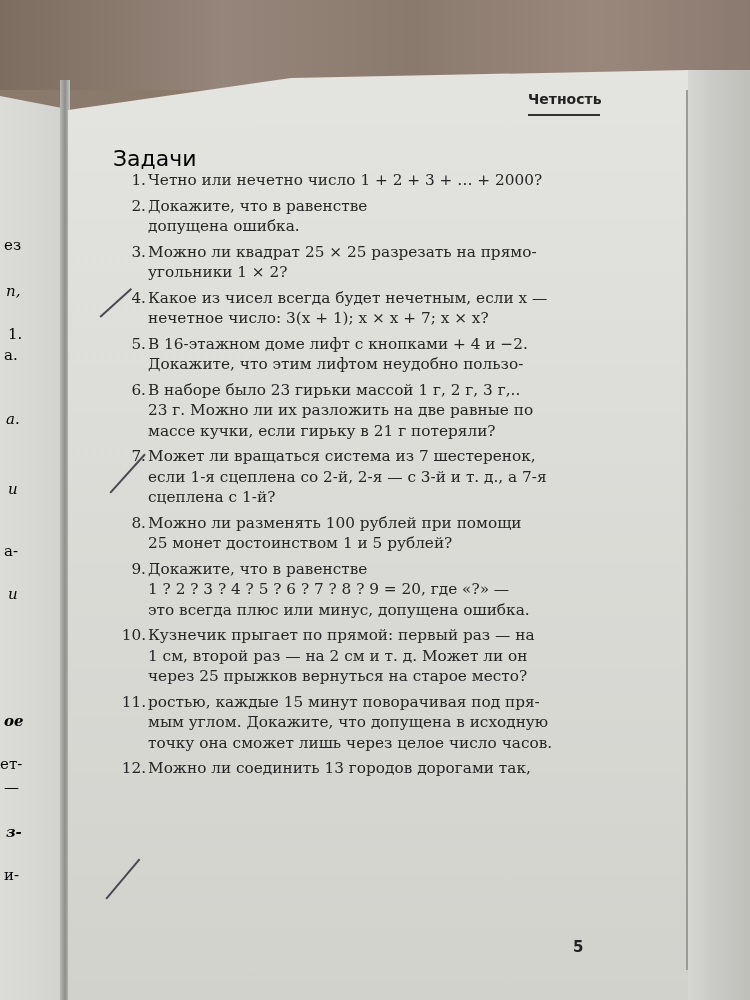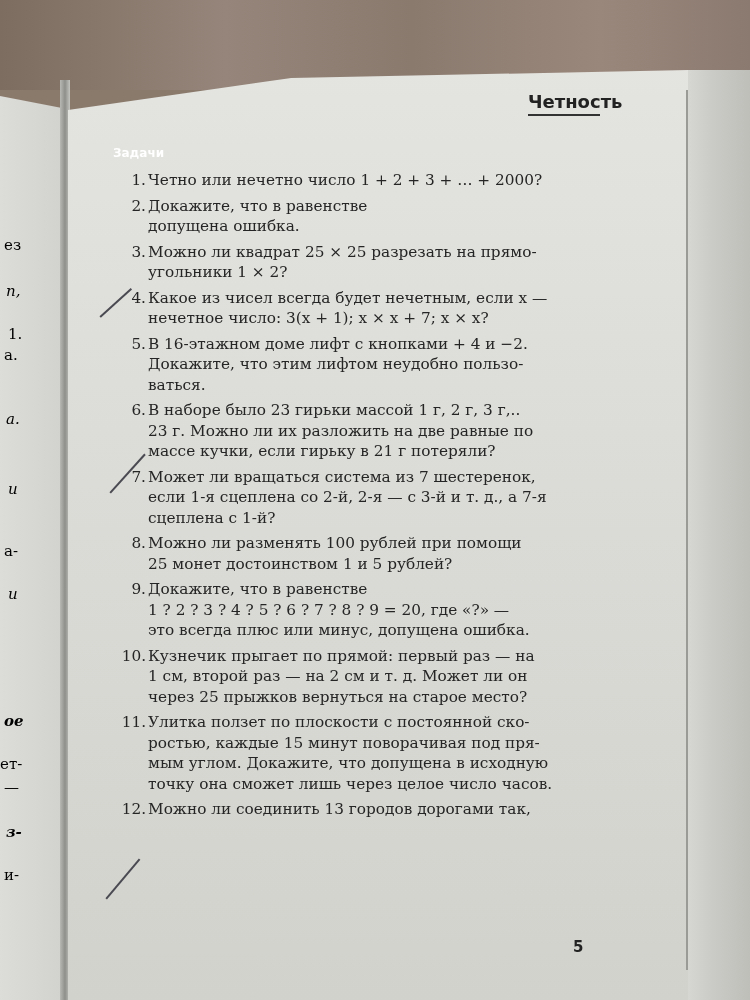--- a/index.html
+++ b/index.html
@@ -31,28 +31,28 @@
   }
   .page-right-edge {
     position: absolute; left: 688px; top: 70px; width: 62px; height: 930px;
     background: linear-gradient(90deg, #d6d6d2, #cacac6 40%, #bfbfba);
   }
   .page-border {
     position: absolute; left: 686px; top: 90px; width: 2px; height: 880px; background: #9a9a96;
   }
   .running-head {
     position: absolute; left: 528px; top: 91px;
-    font-family: "DejaVu Sans", sans-serif; font-weight: bold; font-size: 18px; color: #222;
+    font-family: "DejaVu Sans", sans-serif; font-weight: bold; font-size: 14px; color: #222;
   }
   .running-rule {
     position: absolute; left: 528px; top: 114px; width: 72px; height: 2px; background: #333;
   }
   .section-title {
     position: absolute; left: 113px; top: 146px;
-    font-family: "DejaVu Sans", sans-serif; font-weight: bold; font-size: 12px; color: #ffffff;
+    font-family: "DejaVu Sans", sans-serif; font-weight: normal; font-size: 22px; color: #000000;
   }
   .problems { position: absolute; left: 118px; top: 170px; width: 480px; }
   .problem {
     position: relative; padding-left: 30px; font-size: 15.3px; line-height: 20.5px;
     color: #252525; margin-bottom: 5px; text-align: justify;
   }
   .num { position: absolute; left: 2px; top: 0; width: 26px; text-align: right; }
   .line { display: block; white-space: nowrap; }
   .page-number {
     position: absolute; left: 573px; top: 938px;
@@ -109,21 +109,20 @@
   </div>
   <div class="problem">
     <span class="num">4.</span>
     <span class="line">Какое из чисел всегда будет нечетным, если x —</span>
     <span class="line">нечетное число: 3(x + 1);  x × x + 7;  x × x?</span>
   </div>
   <div class="problem">
     <span class="num">5.</span>
     <span class="line">В 16-этажном доме лифт с кнопками  + 4 и −2.</span>
     <span class="line">Докажите, что этим лифтом неудобно пользо-</span>
-    <span class="line">ваться.</span>
   </div>
   <div class="problem">
     <span class="num">6.</span>
     <span class="line">В наборе было 23 гирьки массой 1 г, 2 г, 3 г,..</span>
     <span class="line">23 г. Можно ли их разложить на две равные по</span>
     <span class="line">массе кучки, если гирьку в 21 г потеряли?</span>
   </div>
   <div class="problem">
     <span class="num">7.</span>
     <span class="line">Может ли вращаться система из 7 шестеренок,</span>
@@ -142,21 +141,20 @@
     <span class="line">это всегда плюс или минус, допущена ошибка.</span>
   </div>
   <div class="problem">
     <span class="num">10.</span>
     <span class="line">Кузнечик прыгает по прямой: первый раз — на</span>
     <span class="line">1 см, второй раз — на 2 см и т. д. Может ли он</span>
     <span class="line">через 25 прыжков вернуться на старое место?</span>
   </div>
   <div class="problem">
     <span class="num">11.</span>
-    <span class="line">Улитка ползет по плоскости с постоянной ско-</span>
     <span class="line">ростью, каждые 15 минут поворачивая под пря-</span>
     <span class="line">мым углом. Докажите, что допущена в исходную</span>
     <span class="line">точку она сможет лишь через целое число часов.</span>
   </div>
   <div class="problem">
     <span class="num">12.</span>
     <span class="line">Можно ли соединить 13 городов дорогами так,</span>
   </div>
 </div>
 

